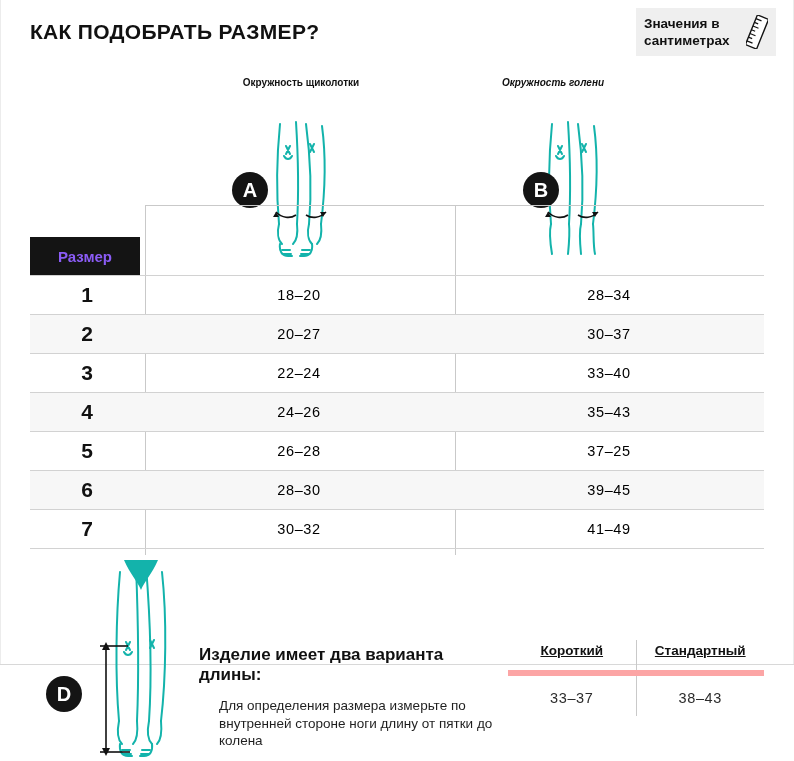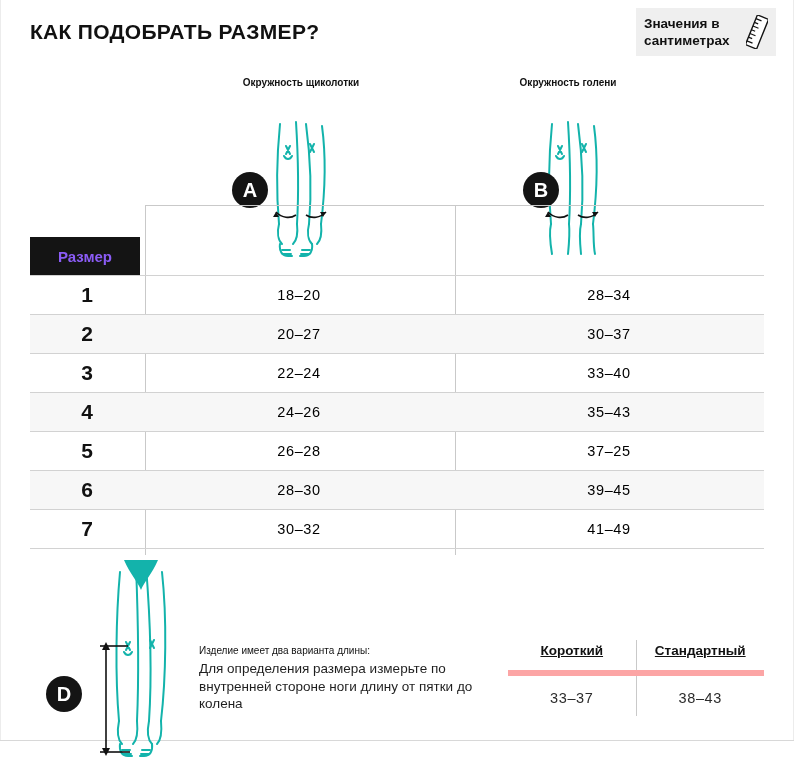--- a/index.html
+++ b/index.html
@@ -11,21 +11,21 @@
     width: 794px;
     height: 761px;
     font-family: "Liberation Sans", sans-serif;
     color: #1a1a1a;
     position: relative;
     overflow: hidden;
   }
   .page {
     position: relative;
     width: 794px;
-    height: 741px;
+    height: 665px;
   }
 
   
   .title {
     position: absolute;
     left: 30px;
     top: 20px;
     font-size: 21px;
     font-weight: bold;
     letter-spacing: 0.3px;
@@ -61,21 +61,21 @@
   .col-head {
     position: absolute;
     text-align: center;
     font-size: 10px;
     font-weight: bold;
     line-height: 18px;
     color: #111111;
     width: 200px;
   }
   #colhead-ankle { left: 201px; top: 74px; }
-  #colhead-calf  { left: 468px; top: 74px; }
+  #colhead-calf  { left: 453px; top: 74px; font-style: italic; }
 
   
   .leg-art { position: absolute; }
   #leg-a { left: 246px; top: 120px; }
   #leg-b { left: 518px; top: 120px; }
   #leg-d { left: 86px; top: 556px; }
 
   
   .marker {
     position: absolute;
@@ -158,29 +158,30 @@
   #hrule-top { left: 145px; top: 205px; width: 619px; }
 
   
   .bottom-text {
     position: absolute;
     left: 199px;
     top: 645px;
     width: 310px;
   }
   .bottom-title {
-    font-size: 10px;
-    font-weight: normal;
-    color: #111111;
-    margin-bottom: 4px;
+    font-size: 17px;
+    font-weight: bold;
+    color: #111111;
+    margin-bottom: 12px;
   }
   .bottom-desc {
     font-size: 13.5px;
     line-height: 17.5px;
     color: #1f1f1f;
+    margin-left: 20px;
   }
   .len-table {
     position: absolute;
     left: 508px;
     top: 640px;
     width: 256px;
     border-collapse: collapse;
     table-layout: fixed;
   }
   .len-table th {

